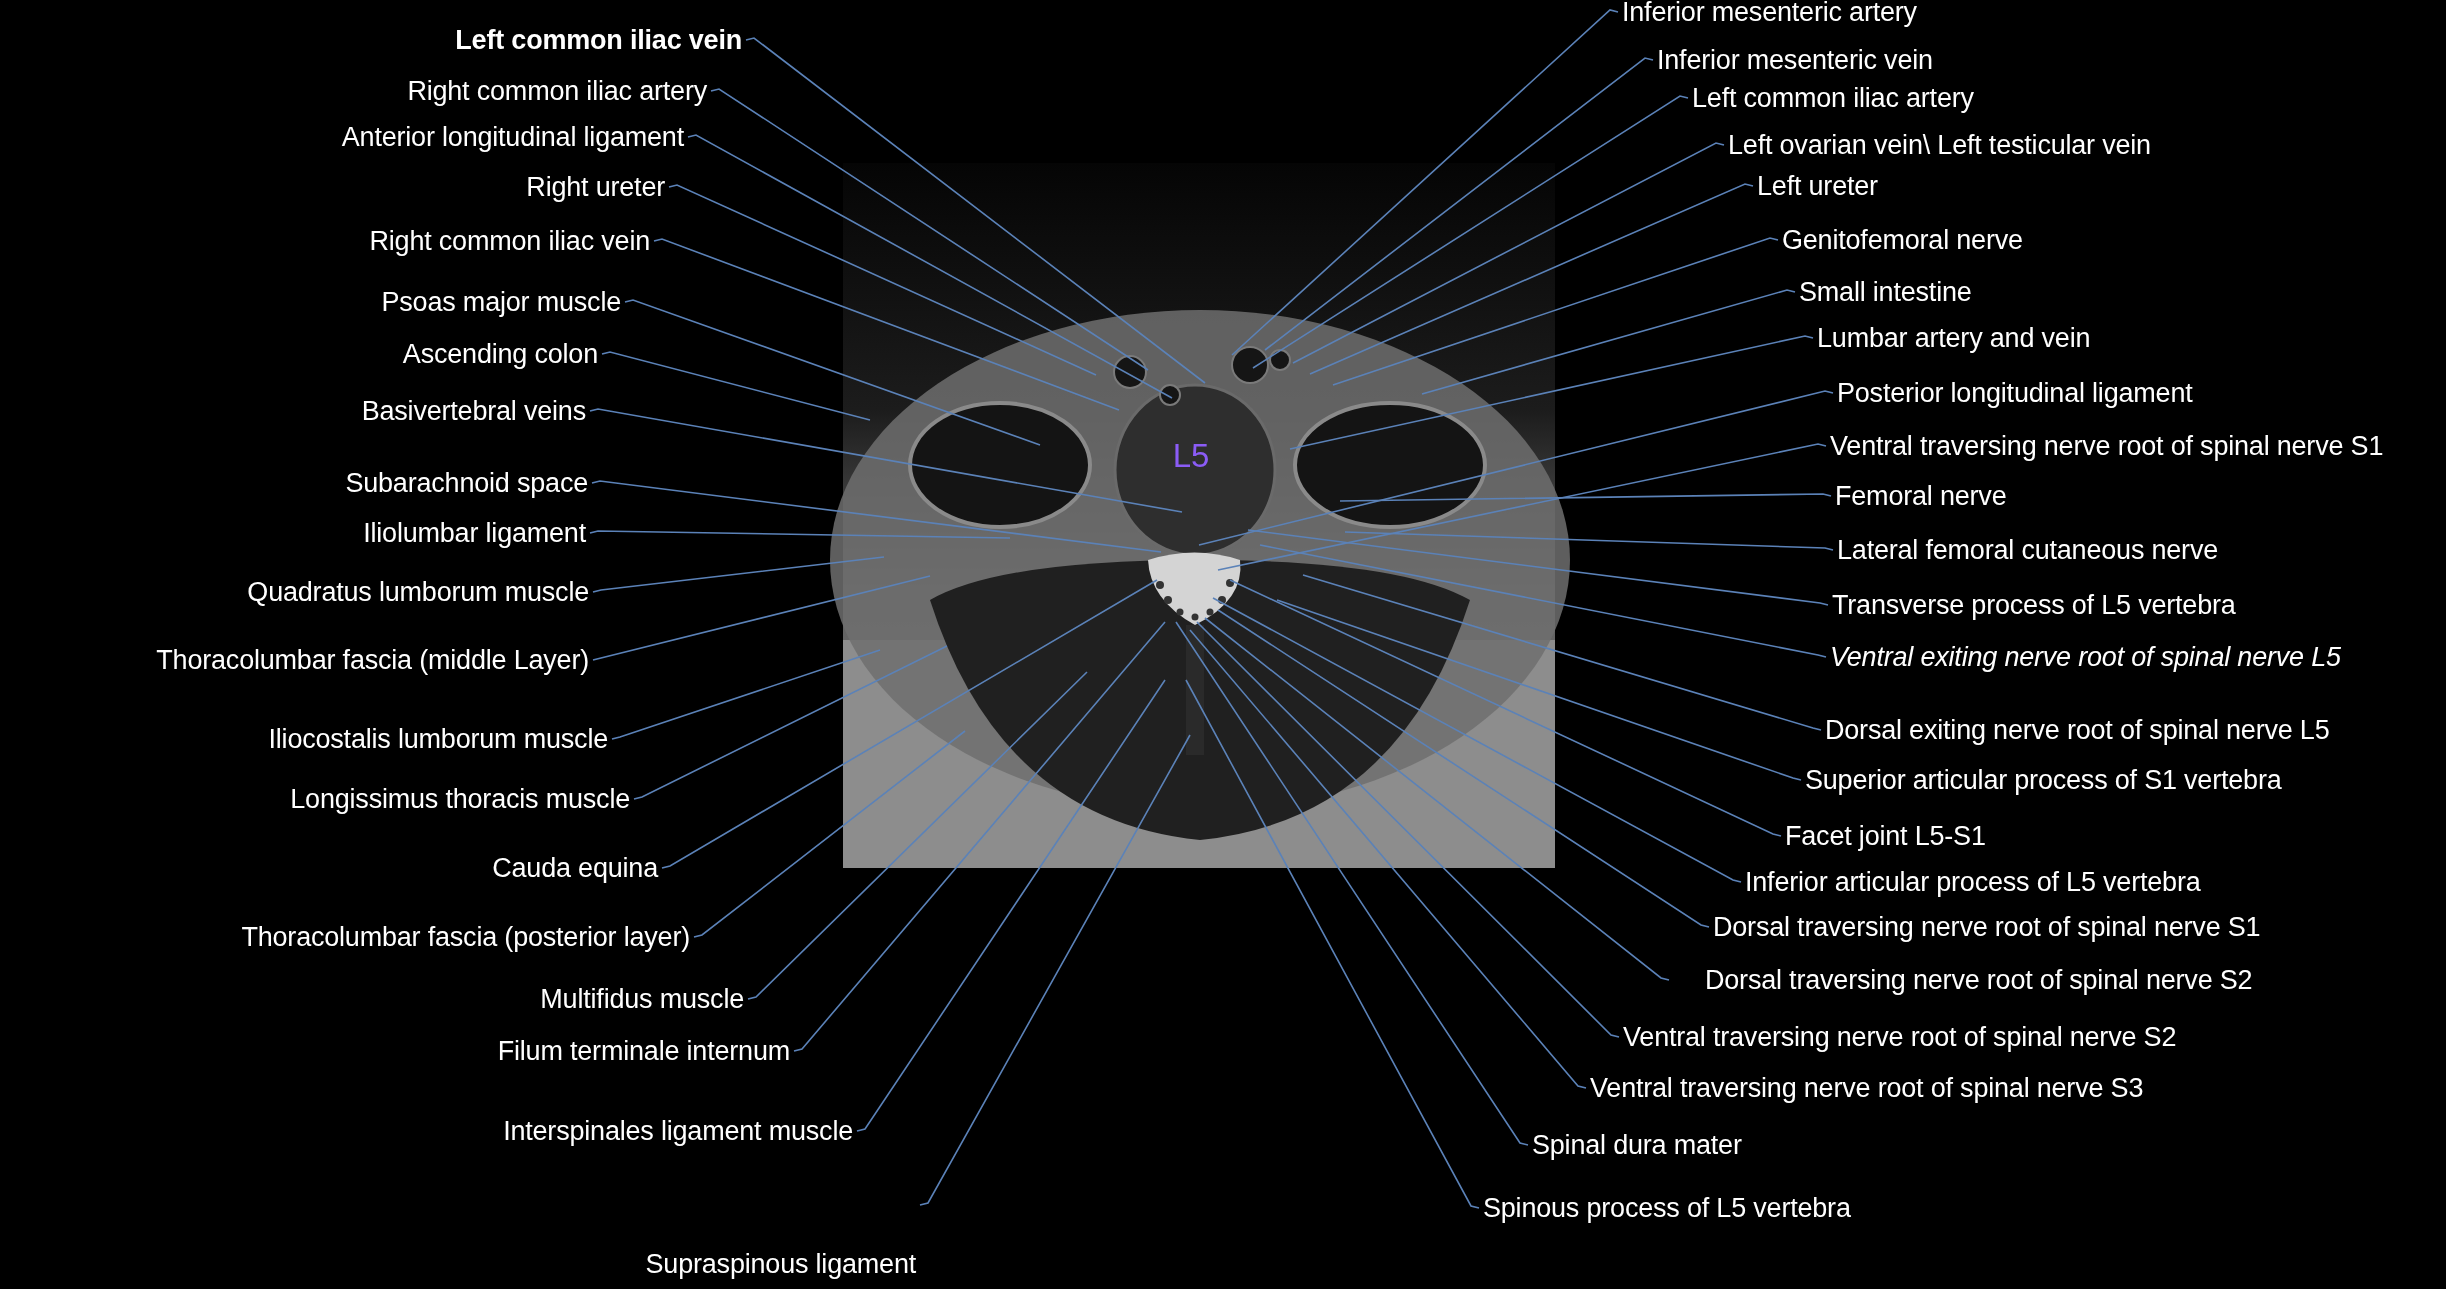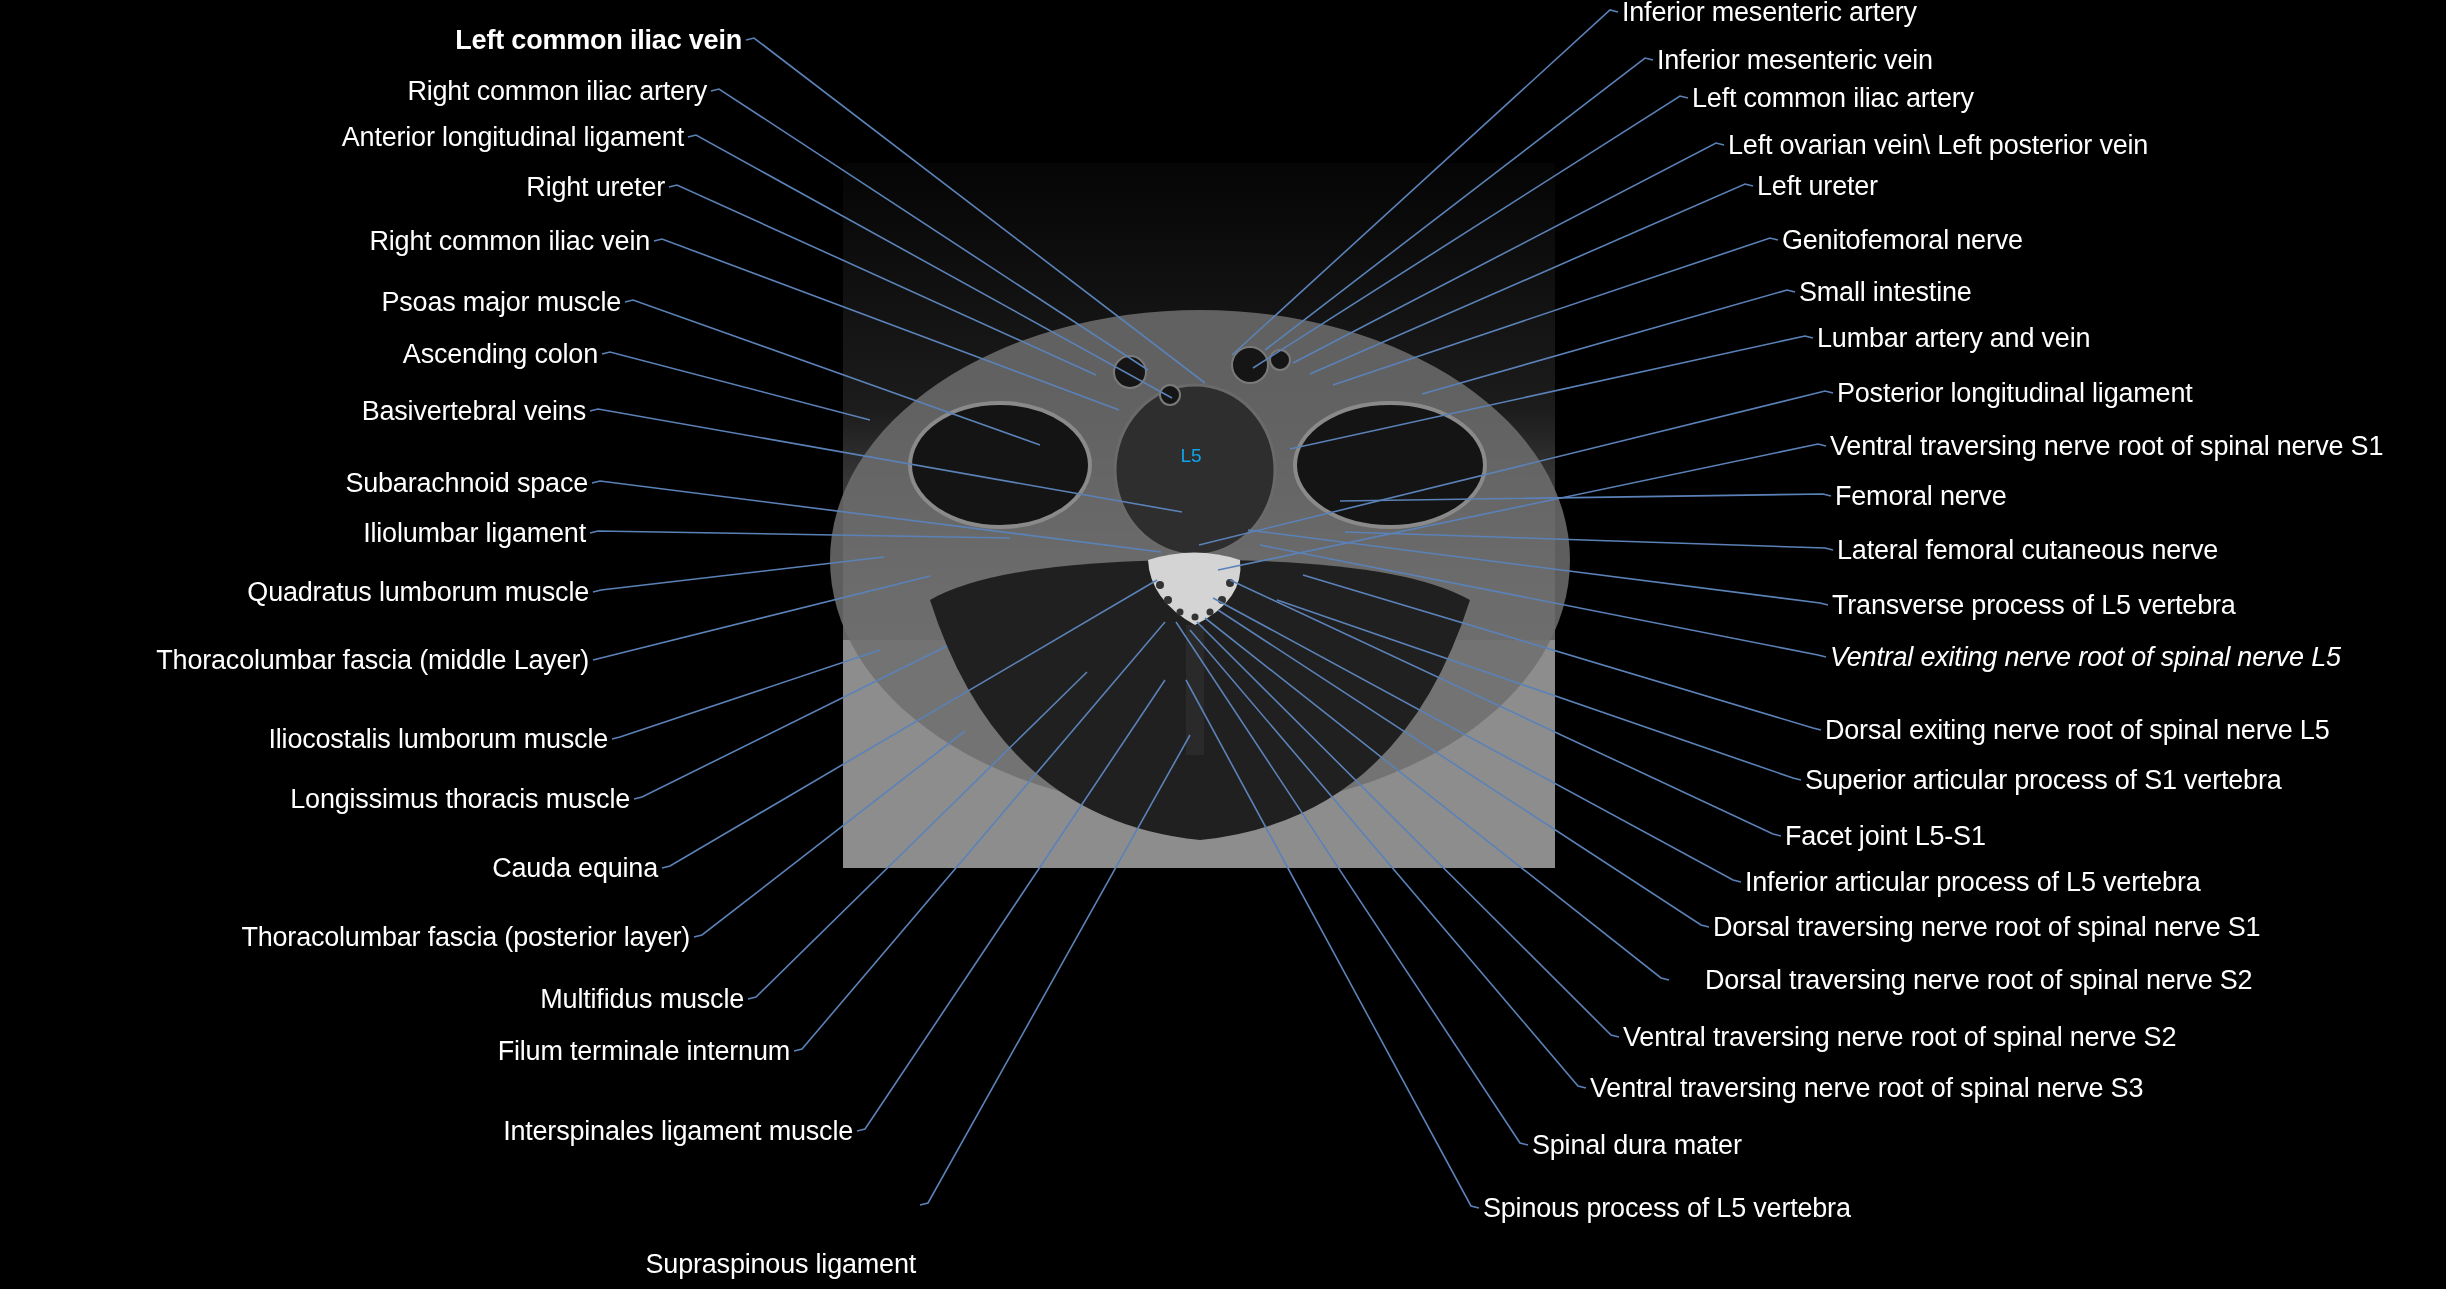--- a/index.html
+++ b/index.html
@@ -3,21 +3,21 @@
   <meta charset="utf-8">
   <style>
     html, body { margin: 0; padding: 0; background: #000; }
     body { width: 2446px; height: 1289px; position: relative; overflow: hidden;
            font-family: "Liberation Sans", sans-serif; }
     #stage { position: absolute; left: 0; top: 0; width: 2446px; height: 1289px; }
     .label { position: absolute; color: #fff; font-size: 27px; line-height: 30px;
              white-space: nowrap; letter-spacing: -0.2px; }
     .label.left { text-align: right; transform: translate(-100%, -50%); }
     .label.right { text-align: left; transform: translate(0, -50%); }
-    .vlabel { position: absolute; color: #0ea5e9; font-size: 19px; transform: translate(-50%, -50%); }
+    .vlabel { position: absolute; color: #8b5cf6; font-size: 33px; transform: translate(-50%, -50%); }
     svg { position: absolute; left: 0; top: 0; }
   </style>
 </head>
 <body>
 
 <div id="stage">
   <svg id="mri" width="2446" height="1289" viewBox="0 0 2446 1289">
     <defs>
       <radialGradient id="bodyGrad" cx="50%" cy="55%" r="60%">
         <stop offset="0%" stop-color="#4a4a4a"></stop>
@@ -135,21 +135,21 @@
       <div class="label left" style="left: 690px; top: 937px;">Thoracolumbar fascia (posterior layer)</div>
       <div class="label left" style="left: 744px; top: 999px;">Multifidus muscle</div>
       <div class="label left" style="left: 790px; top: 1051px;">Filum terminale internum</div>
       <div class="label left" style="left: 853px; top: 1131px;">Interspinales ligament muscle</div>
       <div class="label left" style="left: 916px; top: 1264px;">Supraspinous ligament</div>
     </div>
   <div id="right-labels">
       <div class="label right" style="left: 1622px; top: 12px;">Inferior mesenteric artery</div>
       <div class="label right" style="left: 1657px; top: 60px;">Inferior mesenteric vein</div>
       <div class="label right" style="left: 1692px; top: 98px;">Left common iliac artery</div>
-      <div class="label right" style="left: 1728px; top: 145px;">Left ovarian vein\ Left posterior vein</div>
+      <div class="label right" style="left: 1728px; top: 145px;">Left ovarian vein\ Left testicular vein</div>
       <div class="label right" style="left: 1757px; top: 186px;">Left ureter</div>
       <div class="label right" style="left: 1782px; top: 240px;">Genitofemoral nerve</div>
       <div class="label right" style="left: 1799px; top: 292px;">Small intestine</div>
       <div class="label right" style="left: 1817px; top: 338px;">Lumbar artery and vein</div>
       <div class="label right" style="left: 1837px; top: 393px; text-align: right;">Posterior longitudinal ligament</div>
       <div class="label right" style="left: 1830px; top: 446px;">Ventral traversing nerve root of spinal nerve S1</div>
       <div class="label right" style="left: 1835px; top: 496px;">Femoral nerve</div>
       <div class="label right" style="left: 1837px; top: 550px;">Lateral femoral cutaneous nerve</div>
       <div class="label right" style="left: 1832px; top: 605px;">Transverse process of L5 vertebra</div>
       <div class="label right" style="left: 1830px; top: 657px; font-style: italic;">Ventral exiting nerve root of spinal nerve L5</div>

